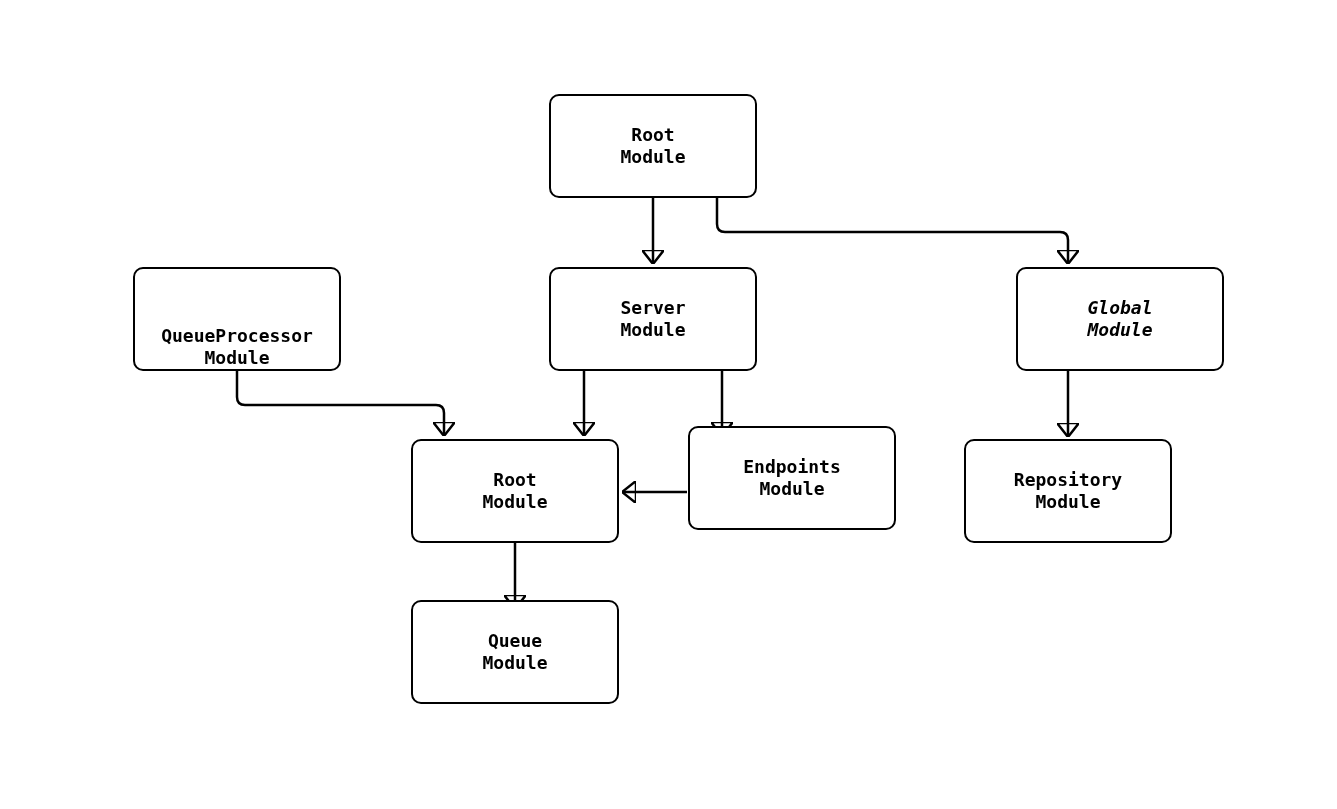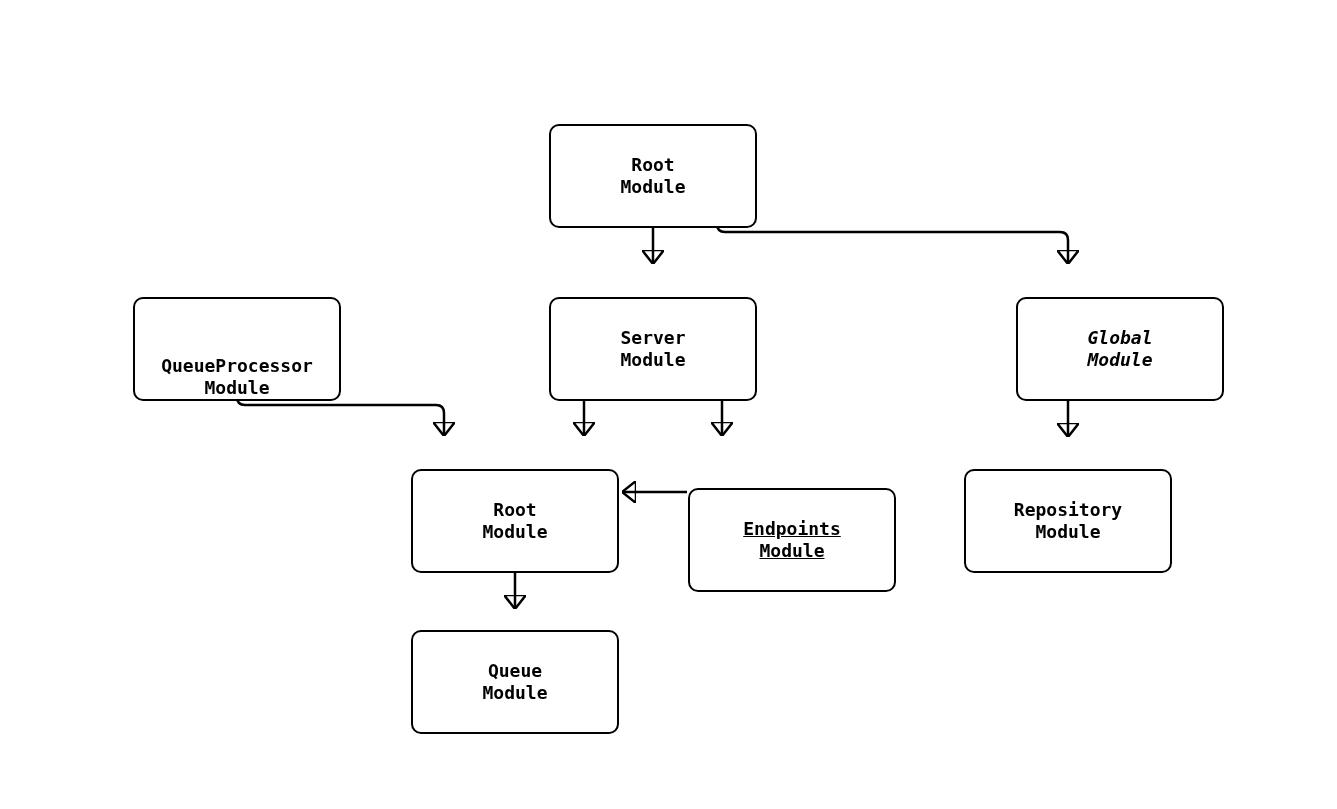--- a/index.html
+++ b/index.html
@@ -33,36 +33,35 @@
     position: absolute;
     width: 208px;
     height: 104px;
     box-sizing: border-box;
     background: #ffffff;
     border: 2.5px solid #000000;
     border-radius: 10px;
     display: flex;
     align-items: center;
     justify-content: center;
-    margin-top: 30px;
   }
   .node .label {
     font-size: 18px;
     line-height: 22px;
     font-weight: bold;
     color: #000000;
     text-align: center;
     white-space: pre-line;
   }
   .n-root          { left: 549px; top: 94px;  }
   .n-queueprocessor{ left: 133px; top: 267px; align-items: flex-end; }
   .n-server        { left: 549px; top: 267px; align-items: center; }
   .n-global        { left: 1016px; top: 267px; font-style: italic; }
   .n-core          { left: 411px; top: 439px; }
-  .n-endpoints     { left: 688px; top: 458px; text-decoration: underline; }
+  .n-endpoints     { left: 688px; top: 426px; }
   .n-repository    { left: 964px; top: 439px; }
   .n-queue         { left: 411px; top: 600px; }
 </style>
 </head>
 <body>
 
 <div class="canvas">
 
   <svg class="edges" width="1337" height="809" viewBox="0 0 1337 809" xmlns="http://www.w3.org/2000/svg">
     <defs>

